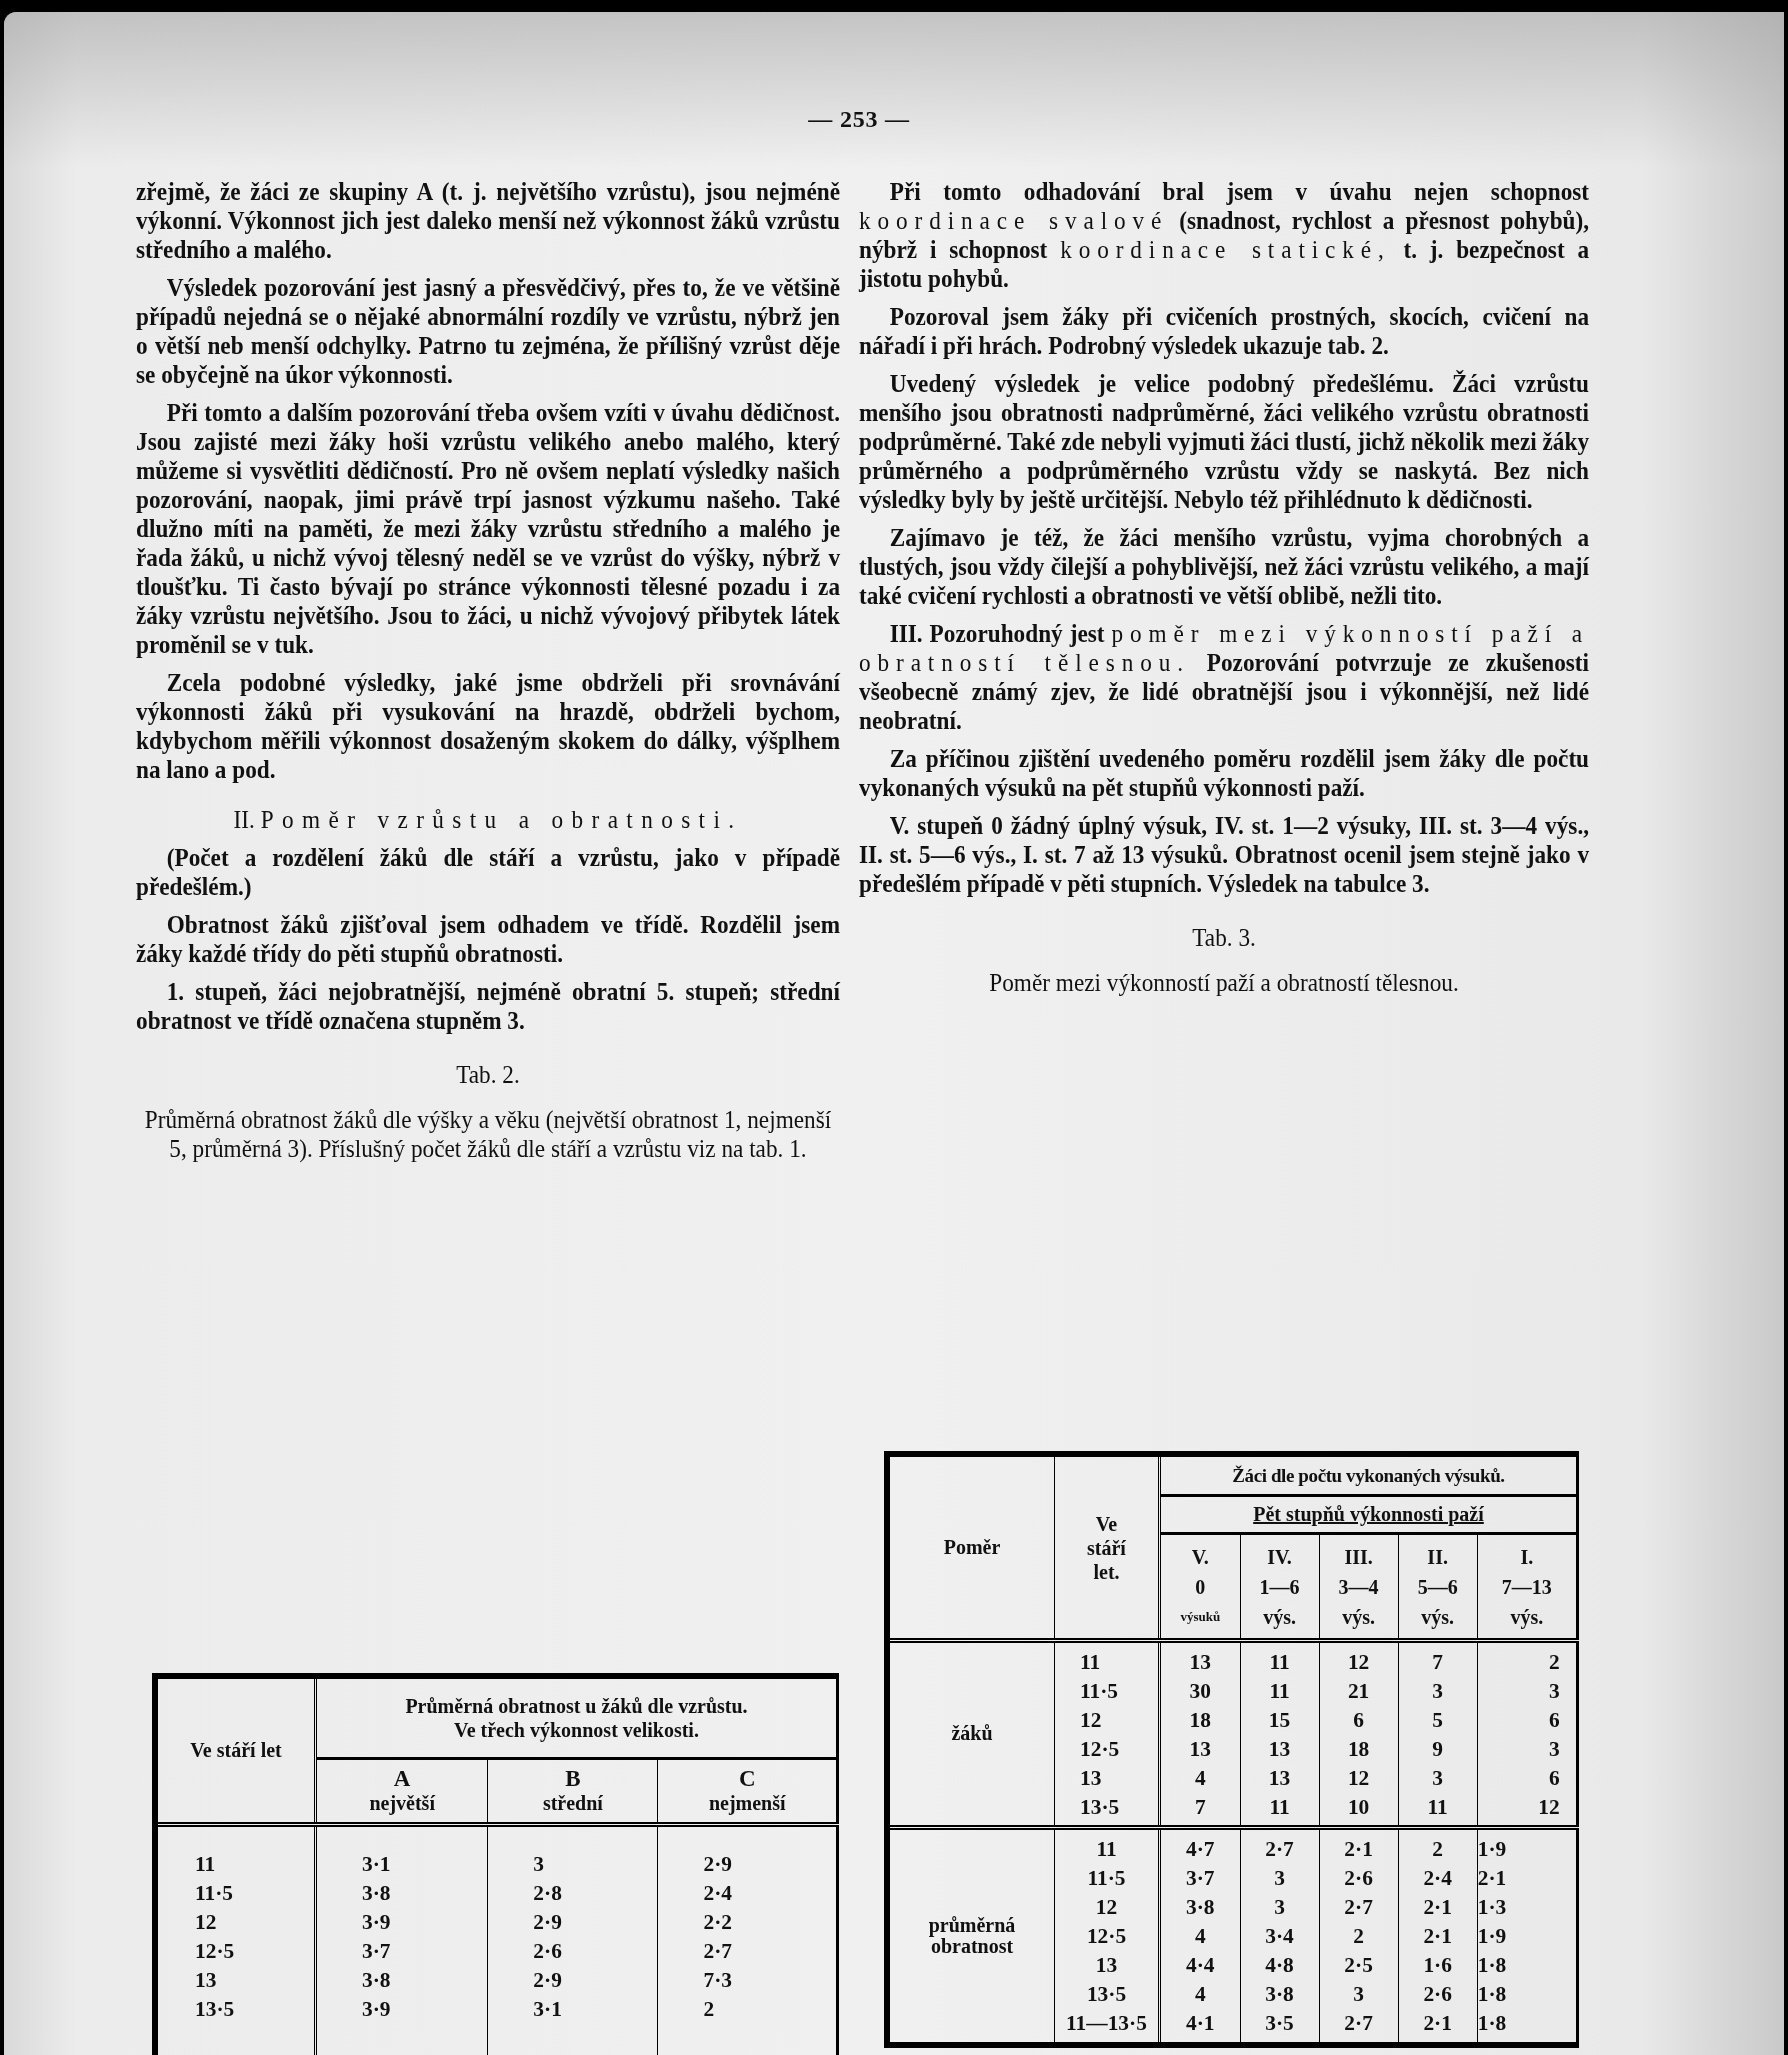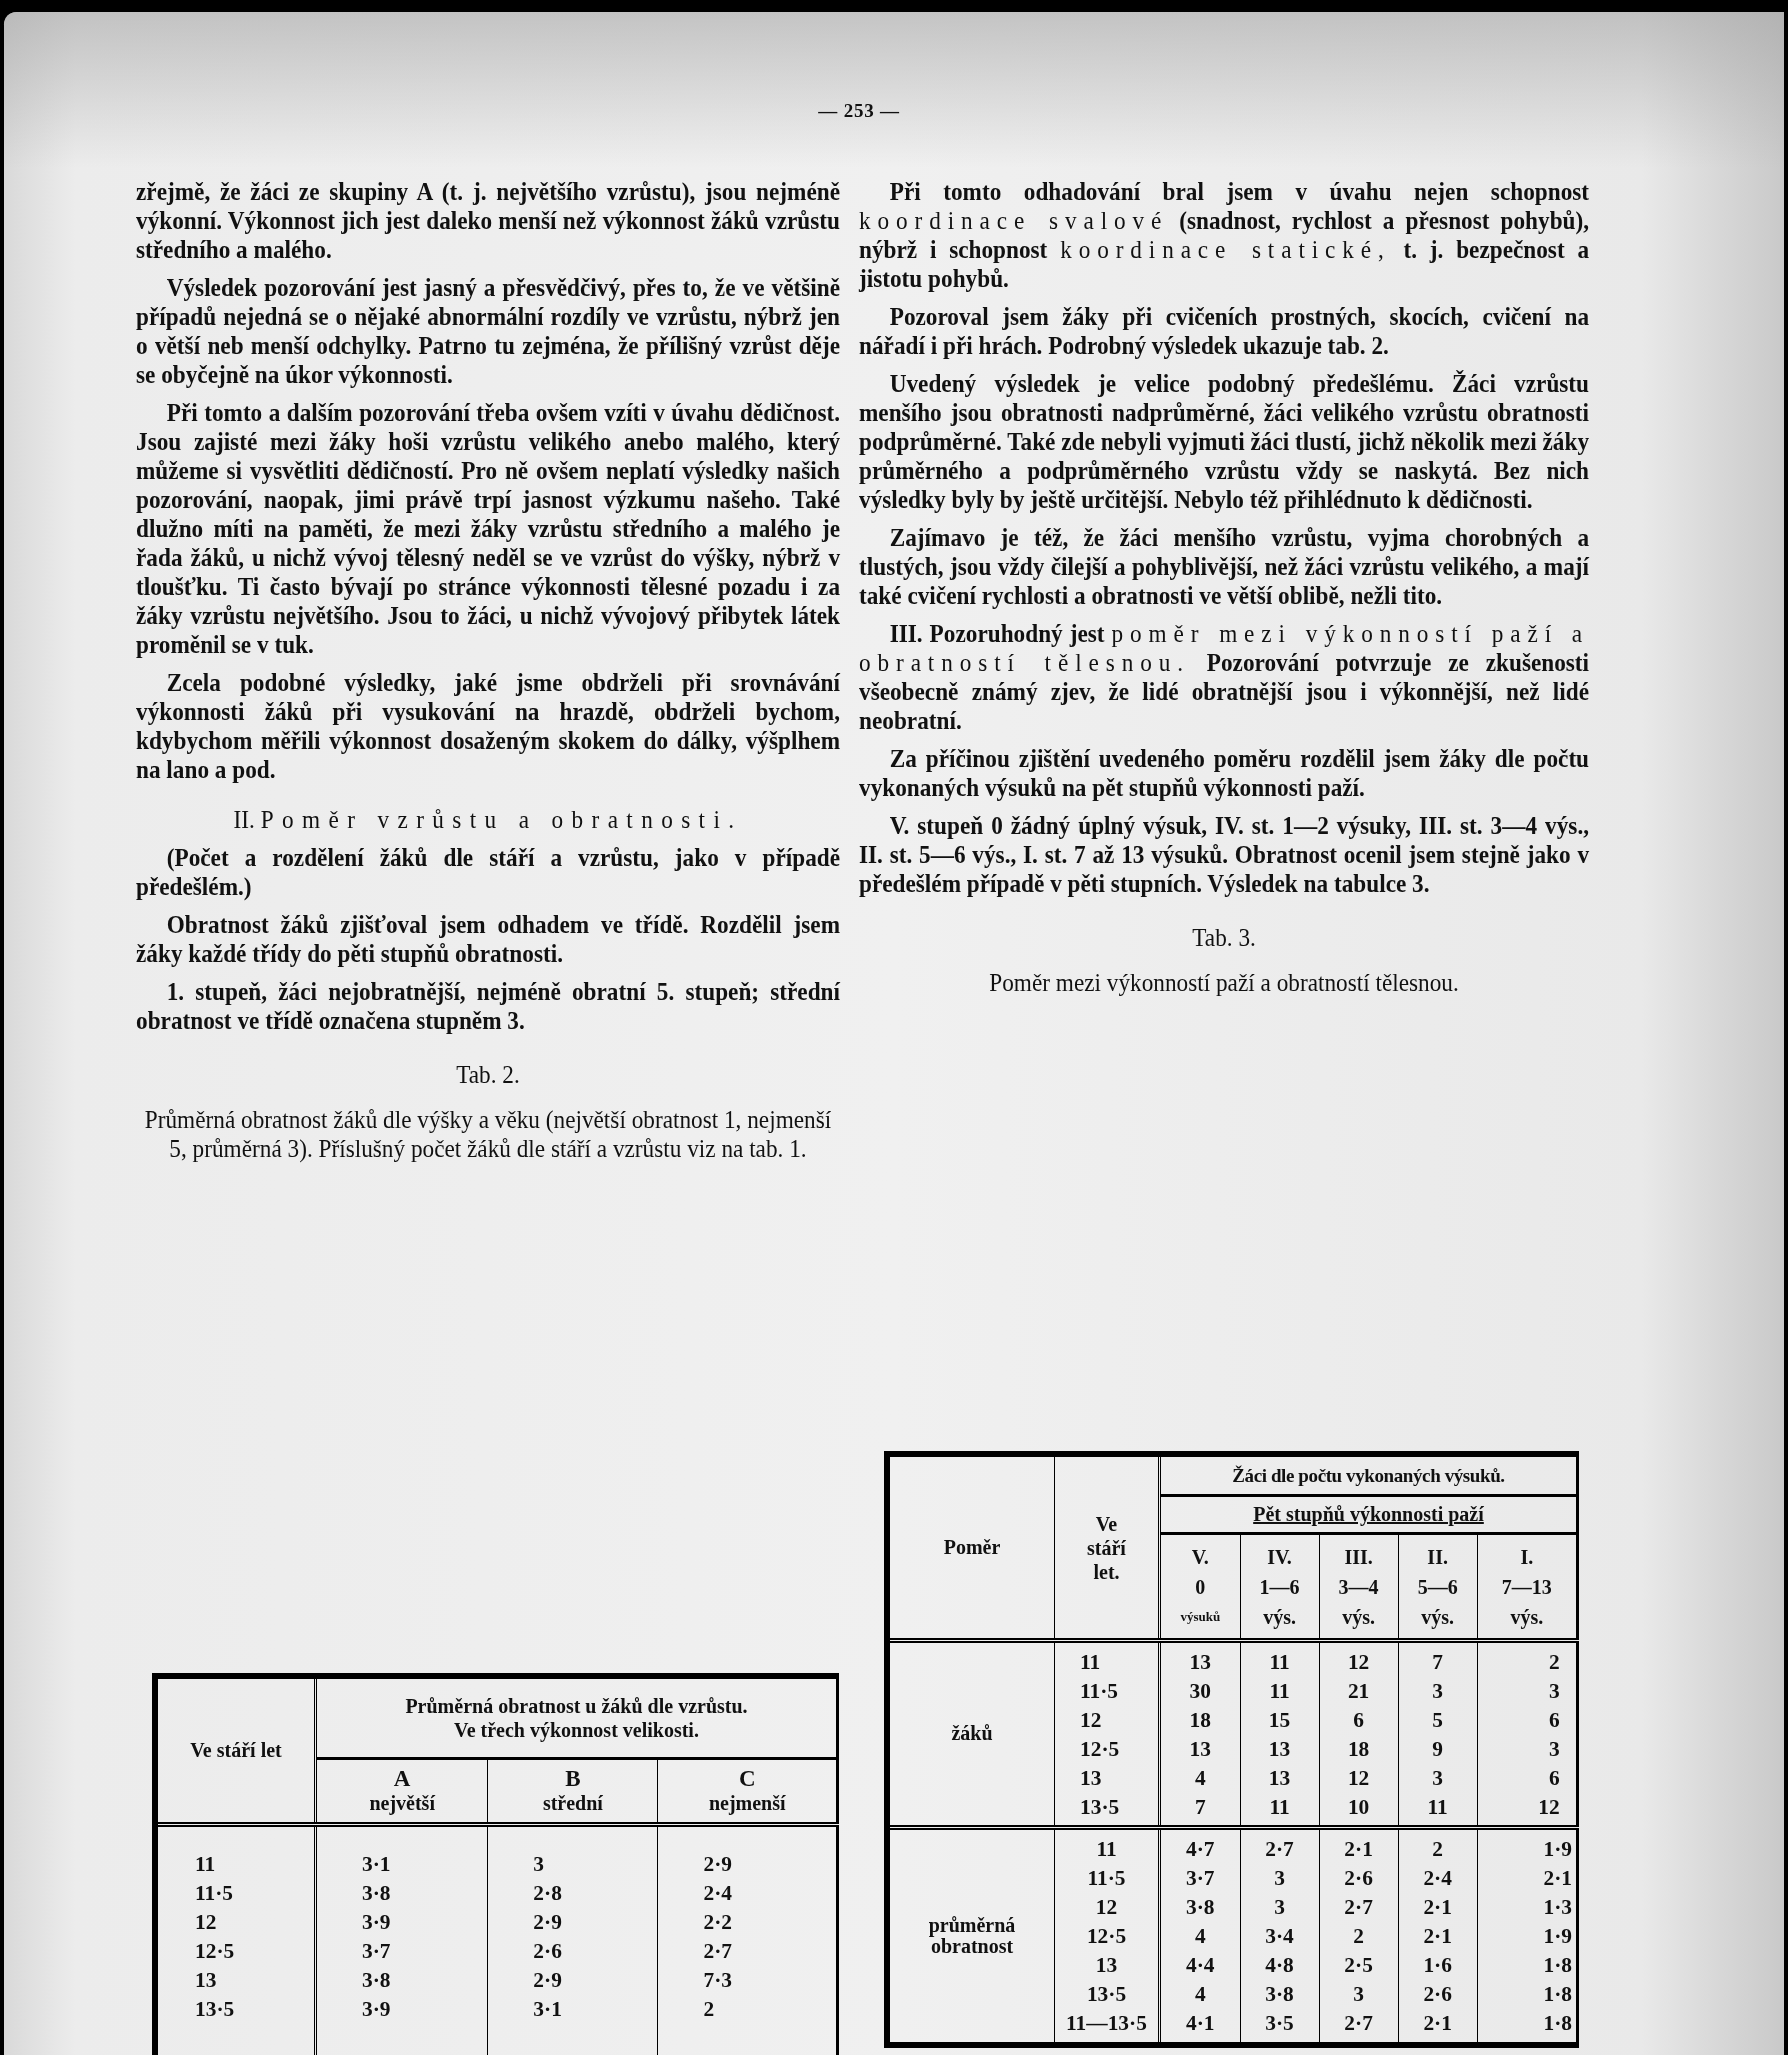--- a/index.html
+++ b/index.html
@@ -14,22 +14,22 @@
     position: absolute; left: 4.1px; top: 12.3px; width: 1780px; height: 2208px;
     background: linear-gradient(90deg, #d9d9d9 0%, #ececec 4%, #f0f0f0 50%, #e9e9e9 92%, #c9c9c9 100%);
     border-radius: 12.3px 0 0 0;
   }
   .page-top-shade {
     position: absolute; left: 0; top: 0; width: 100%; height: 156px;
     background: linear-gradient(180deg, rgba(160,160,160,0.55), rgba(240,240,240,0));
     border-radius: 12.3px 0 0 0;
   }
   .page-number {
-    position: absolute; left: 773px; top: 88px; width: 164px; text-align: center;
-    font-size: 19px; font-weight: bold; letter-spacing: 0.8px;
+    position: absolute; left: 773px; top: 94px; width: 164px; text-align: center;
+    font-size: 24px; font-weight: bold; letter-spacing: 0.8px;
   }
   .col {
     position: absolute; top: 177px; width: 699px;
     font-size: 25px; line-height: 29px; text-align: justify;
     font-weight: bold;
     transform: scaleX(0.93); transform-origin: left top;
   }
   .col.left { left: 136px; width: 757px; }
   .col.right { left: 859px; width: 785px; }
   .col p { margin: 0 0 9px 0; text-indent: 33px; }
@@ -341,21 +341,21 @@
       <div>2</div>
       <div>2·4</div>
       <div>2·1</div>
       <div>2·1</div>
       <div>1·6</div>
       <div>2·6</div>
       <div>2·1</div>
     </div>
         </td>
     <td class="vals">
-          <div class="stack" style="text-align:right;padding-right:4px">
+          <div class="stack" style="text-align:left;padding-right:4px">
       <div>1·9</div>
       <div>2·1</div>
       <div>1·3</div>
       <div>1·9</div>
       <div>1·8</div>
       <div>1·8</div>
       <div>1·8</div>
     </div>
         </td>
   </tr>

